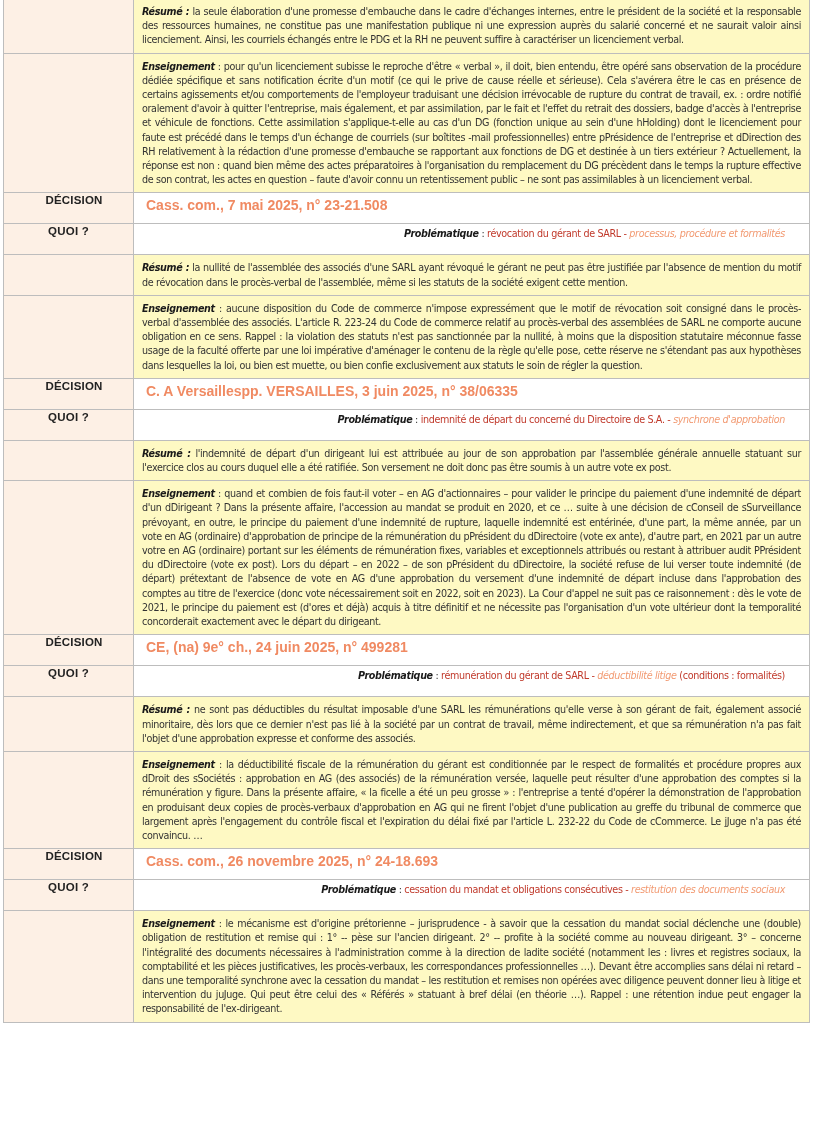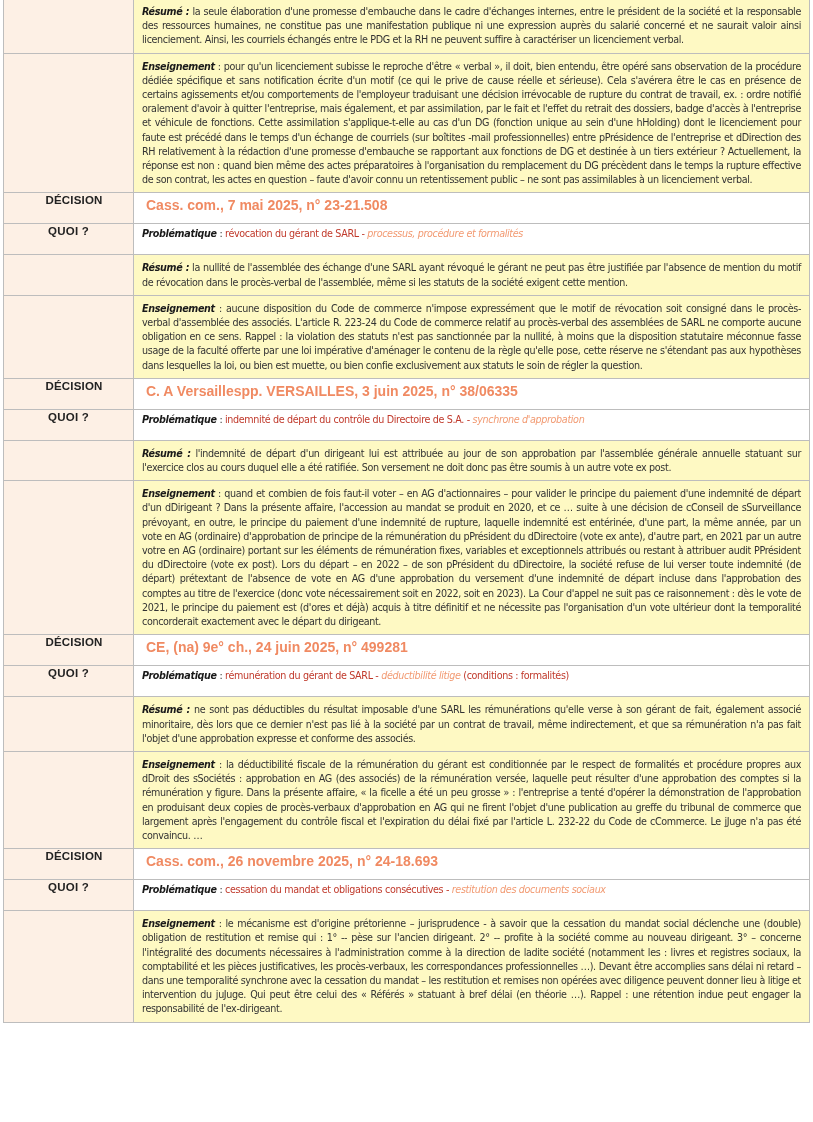--- a/index.html
+++ b/index.html
@@ -7,21 +7,21 @@
          font-family: "Liberation Sans", sans-serif; color: #2b2b2b; }
   table.grid { position: absolute; left: 3px; top: -2px; width: 807px; border-collapse: collapse; table-layout: fixed; }
   table.grid td { border: 1px solid #bdbdbd; vertical-align: top; }
   col.c-left { width: 130px; }
   td.lab { background: #fdf0e5; text-align: center; vertical-align: middle; font-weight: bold;
            font-size: 11.5px; color: #222; letter-spacing: 0.2px; }
   td.lab-empty { background: #fdf0e5; }
   td.txt { background: #fef9c3; padding: 6px 8px 5px 8px; font-size: 9.6px; line-height: 14.2px;
            text-align: justify; color: #333; font-family: "DejaVu Sans", sans-serif; letter-spacing: -0.35px; }
   td.head { padding: 4px 8px; font-size: 14px; font-weight: bold; color: #f08a62; vertical-align: middle; }
-  td.prob { padding: 4px 8px; font-size: 9.6px; vertical-align: middle; font-family: "DejaVu Sans", sans-serif; letter-spacing: -0.35px; }
+  td.prob { padding: 4px 24px; font-size: 9.6px; vertical-align: middle; font-family: "DejaVu Sans", sans-serif; letter-spacing: -0.35px; text-align: right; }
   tr.r-head td { height: 22px; padding-left: 12px; }
   tr.r-prob td { height: 22px; }
   .kw { font-weight: bold; font-style: italic; color: #1a1a1a; }
   .red { color: #c0392b; }
   .orange-it { color: #f29a72; font-style: italic; }
   .plain { color: #333; }
 </style>
 </head>
 <body>
 
@@ -45,35 +45,35 @@
       <tr class="r-head">
          <td class="lab">DÉCISION</td>
          <td class="head">Cass. com., 7  mai 2025, n°  23-21.508</td>
        </tr>
       <tr class="r-prob">
          <td class="lab">QUOI ?</td>
          <td class="prob"><span class="kw">Problématique</span><span class="plain"> : </span><span class="red">révocation du gérant de SARL</span><span class="red"> - </span><span class="orange-it">processus, procédure et formalités</span><span class="red"></span></td>
        </tr>
       <tr>
          <td class="lab-empty"></td>
-         <td class="txt"><span class="kw">Résumé :</span><span> la nullité de l'assemblée des échange d'une SARL ayant révoqué le gérant ne peut pas être justifiée par l'absence de mention du motif de révocation dans le procès-verbal de l'assemblée, même si les statuts de la société exigent cette mention.</span></td>
+         <td class="txt"><span class="kw">Résumé :</span><span> la nullité de l'assemblée des associés d'une SARL ayant révoqué le gérant ne peut pas être justifiée par l'absence de mention du motif de révocation dans le procès-verbal de l'assemblée, même si les statuts de la société exigent cette mention.</span></td>
        </tr>
       <tr>
          <td class="lab-empty"></td>
          <td class="txt"><span class="kw">Enseignement</span><span> : aucune disposition du Code de commerce n'impose expressément que le motif de révocation soit consigné dans le procès-verbal d'assemblée des associés. L'article R.  223-24 du Code de commerce relatif au procès-verbal des assemblées de SARL ne comporte aucune obligation en ce sens. Rappel : la violation des statuts n'est pas sanctionnée par la nullité, à moins que la disposition statutaire méconnue fasse usage de la faculté offerte par une loi impérative d'aménager le contenu de la règle qu'elle pose, cette réserve ne s'étendant pas aux hypothèses dans lesquelles la loi, ou bien est muette, ou bien confie exclusivement aux statuts le soin de régler la question.</span></td>
        </tr>
     </tbody>
     <tbody>
       <tr class="r-head">
          <td class="lab">DÉCISION</td>
          <td class="head">C. A Versaillespp. VERSAILLES, 3  juin 2025, n°  38/06335</td>
        </tr>
       <tr class="r-prob">
          <td class="lab">QUOI ?</td>
-         <td class="prob"><span class="kw">Problématique</span><span class="plain"> : </span><span class="red">indemnité de départ du contrôle du Directoire de S.A.</span><span class="red"> - </span><span class="orange-it">synchrone d'approbation</span><span class="red"></span></td>
+         <td class="prob"><span class="kw">Problématique</span><span class="plain"> : </span><span class="red">indemnité de départ du concerné du Directoire de S.A.</span><span class="red"> - </span><span class="orange-it">synchrone d'approbation</span><span class="red"></span></td>
        </tr>
       <tr>
          <td class="lab-empty"></td>
          <td class="txt"><span class="kw">Résumé :</span><span> l'indemnité de départ d'un dirigeant lui est attribuée au jour de son approbation par l'assemblée générale annuelle statuant sur l'exercice clos au cours duquel elle a été ratifiée. Son versement ne doit donc pas être soumis à un autre vote ex post.</span></td>
        </tr>
       <tr>
          <td class="lab-empty"></td>
          <td class="txt"><span class="kw">Enseignement</span><span> : quand et combien de fois faut-il voter – en AG d'actionnaires – pour valider le principe du paiement d'une indemnité de départ d'un dDirigeant ? Dans la présente affaire, l'accession au mandat se produit en 2020, et ce … suite à une décision de cConseil de sSurveillance prévoyant, en outre, le principe du paiement d'une indemnité de rupture, laquelle indemnité est entérinée, d'une part, la même année, par un vote en AG (ordinaire) d'approbation de principe de la rémunération du pPrésident du dDirectoire (vote ex ante), d'autre part, en 2021 par un autre votre en AG (ordinaire) portant sur les éléments de rémunération fixes, variables et exceptionnels attribués ou restant à attribuer audit PPrésident du dDirectoire (vote ex post). Lors du départ – en 2022 – de son pPrésident du dDirectoire, la société refuse de lui verser toute indemnité (de départ) prétextant de l'absence de vote en AG d'une approbation du versement d'une indemnité de départ incluse dans l'approbation des comptes au titre de l'exercice (donc vote nécessairement soit en 2022, soit en 2023). La Cour d'appel ne suit pas ce raisonnement : dès le vote de 2021, le principe du paiement est (d'ores et déjà) acquis à titre définitif et ne nécessite pas l'organisation d'un vote ultérieur dont la temporalité concorderait exactement avec le départ du dirigeant.</span></td>
        </tr>
     </tbody>

